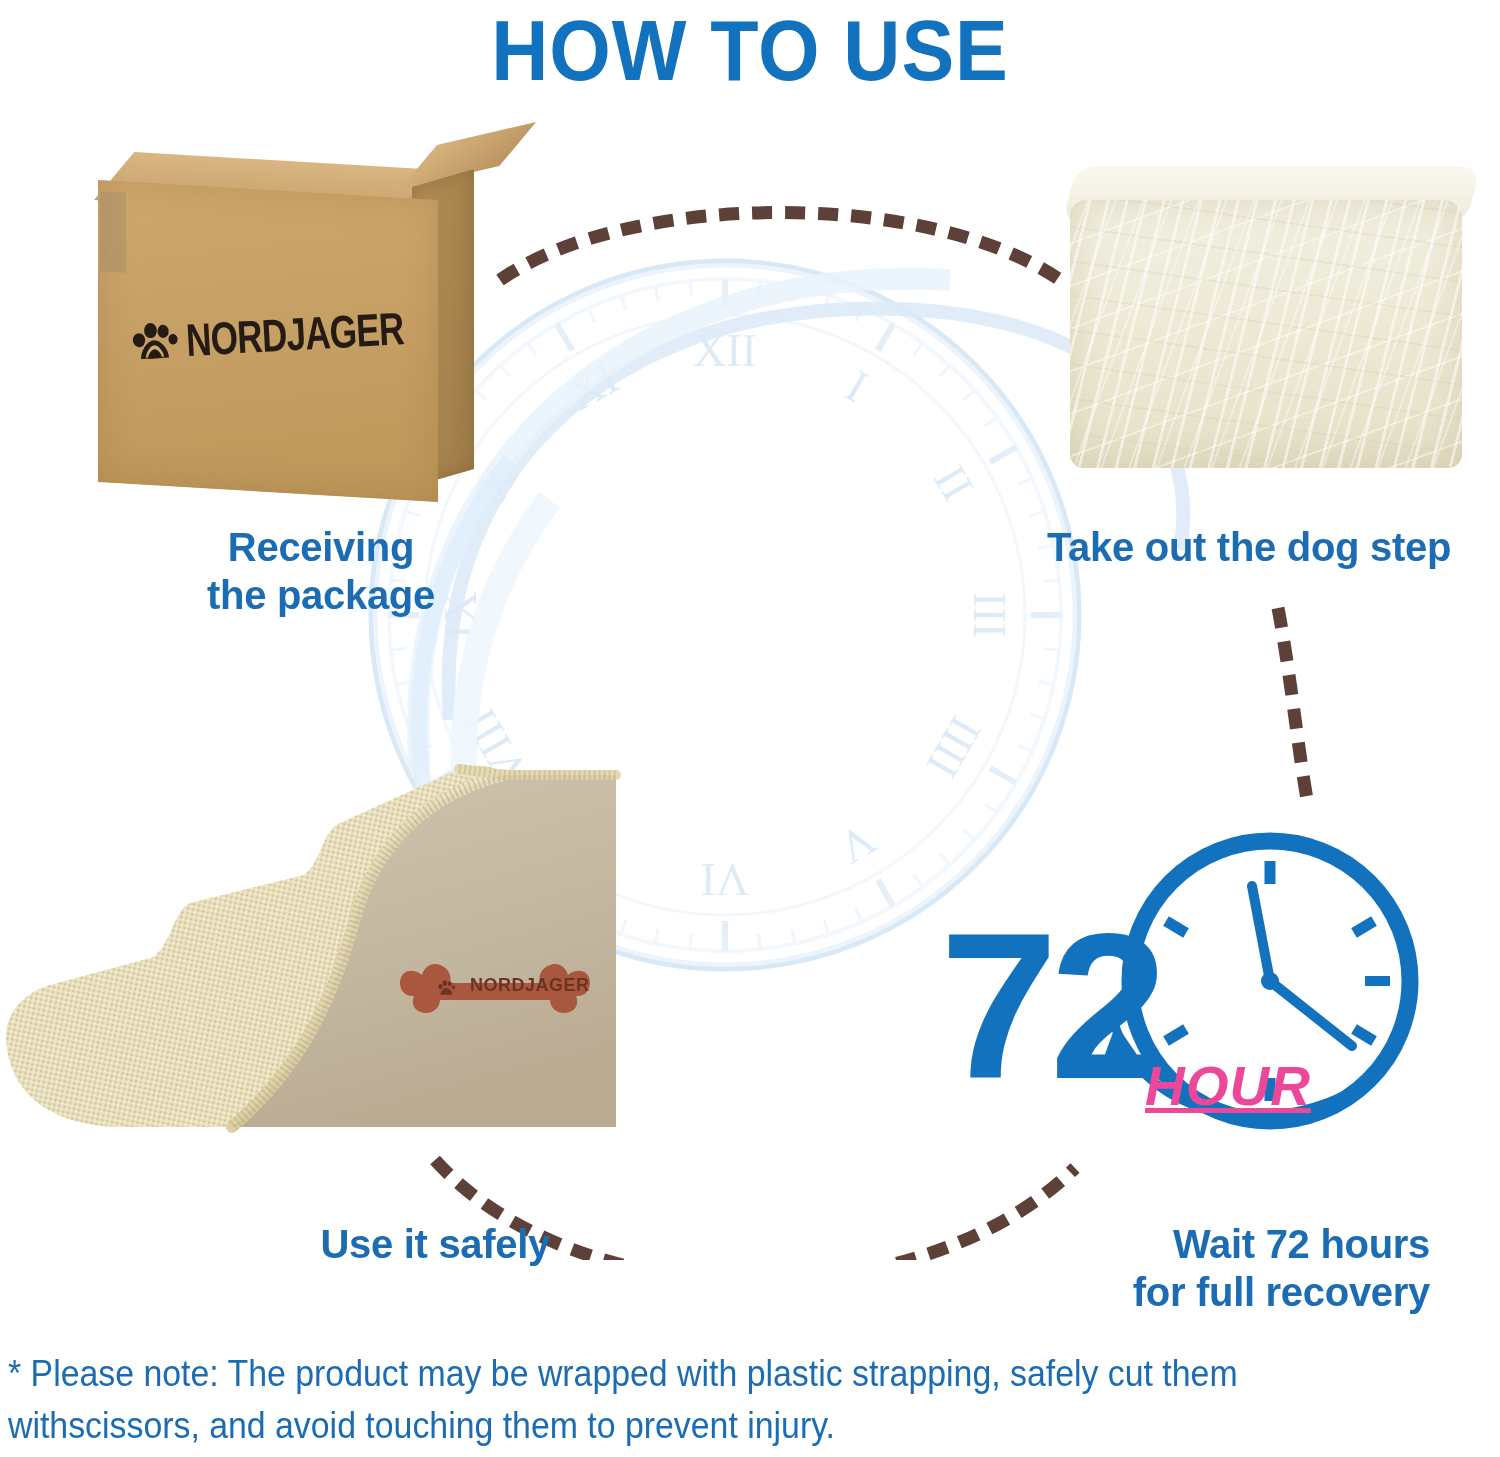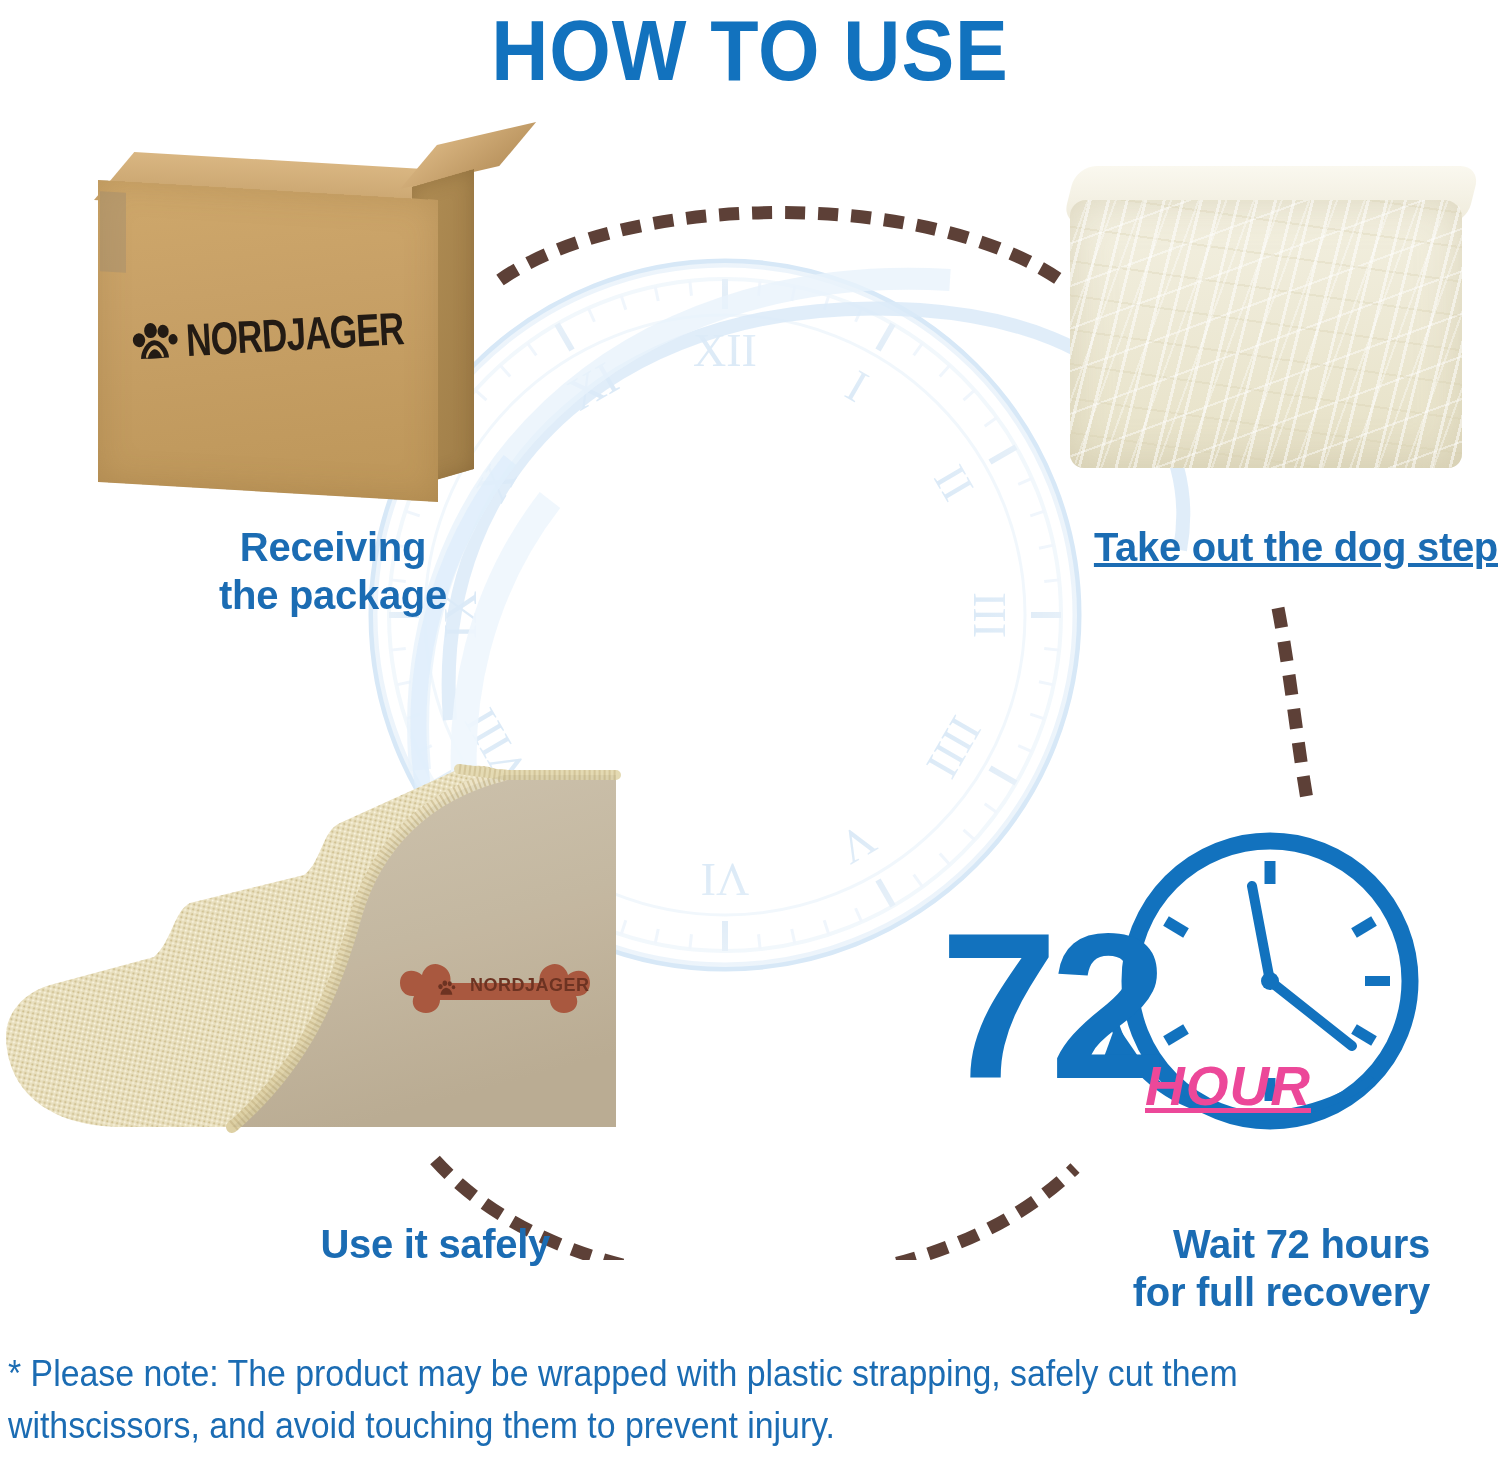--- a/index.html
+++ b/index.html
@@ -57,22 +57,22 @@
   
   .step-label {
     position: absolute;
     color: #1b6cb3;
     font-weight: bold;
     font-size: 40px;
     line-height: 48px;
     letter-spacing: -0.3px;
     white-space: pre-line;
   }
-  #label-receiving { left: 138px; top: 523px; width: 390px; text-align: center; }
-  #label-takeout   { left: 1000px; top: 523px; width: 498px; text-align: right; text-decoration: underline; }
+  #label-receiving { left: 126px; top: 523px; width: 390px; text-align: center; }
+  #label-takeout   { left: 1000px; top: 523px; width: 498px; text-align: center; }
   #label-safely    { left: 90px;  top: 1220px; width: 460px; text-align: right; }
   #label-wait      { left: 1010px; top: 1220px; width: 420px; text-align: right; }
 
   
   .footnote {
     position: absolute;
     left: 8px;
     top: 1348px;
     width: 1480px;
     color: #1b6cb3;

